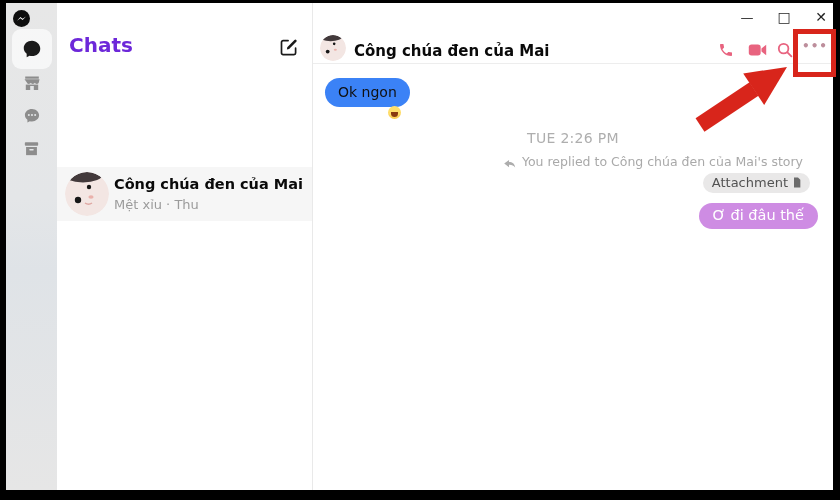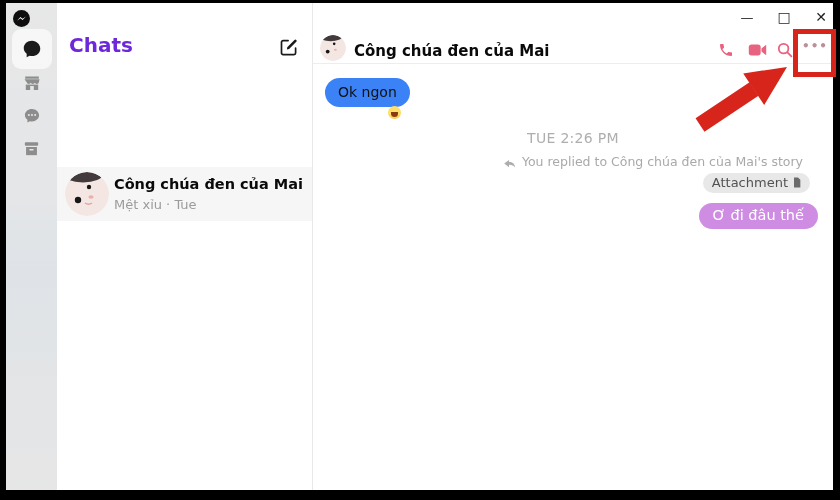--- a/index.html
+++ b/index.html
@@ -132,21 +132,21 @@
             <g clip-path="url(#c1)">
               <ellipse cx="18" cy="2" rx="20" ry="8.5" fill="#433a3c"></ellipse>
               <circle cx="13" cy="28" r="3.2" fill="#171717"></circle>
               <circle cx="24" cy="15" r="2.2" fill="#171717"></circle>
               <ellipse cx="26" cy="25" rx="2.6" ry="1.8" fill="#eab1ab"></ellipse>
               <path d="M20 31 q3.5 2.6 7 0" stroke="#dfa8a3" stroke-width="1.4" fill="none"></path>
             </g>
           </svg>
         </div>
         <div class="conv-name">Công chúa đen của Mai</div>
-        <div class="conv-preview">Mệt xỉu · Tue</div>
+        <div class="conv-preview">Mệt xỉu · Thu</div>
       </div>
     </div>
 
     <div class="vdiv"></div>
 
     <div class="main">
       <div class="win-controls">
         <div class="win-btn min">—</div>
         <div class="win-btn max">□</div>
         <div class="win-btn close">✕</div>

